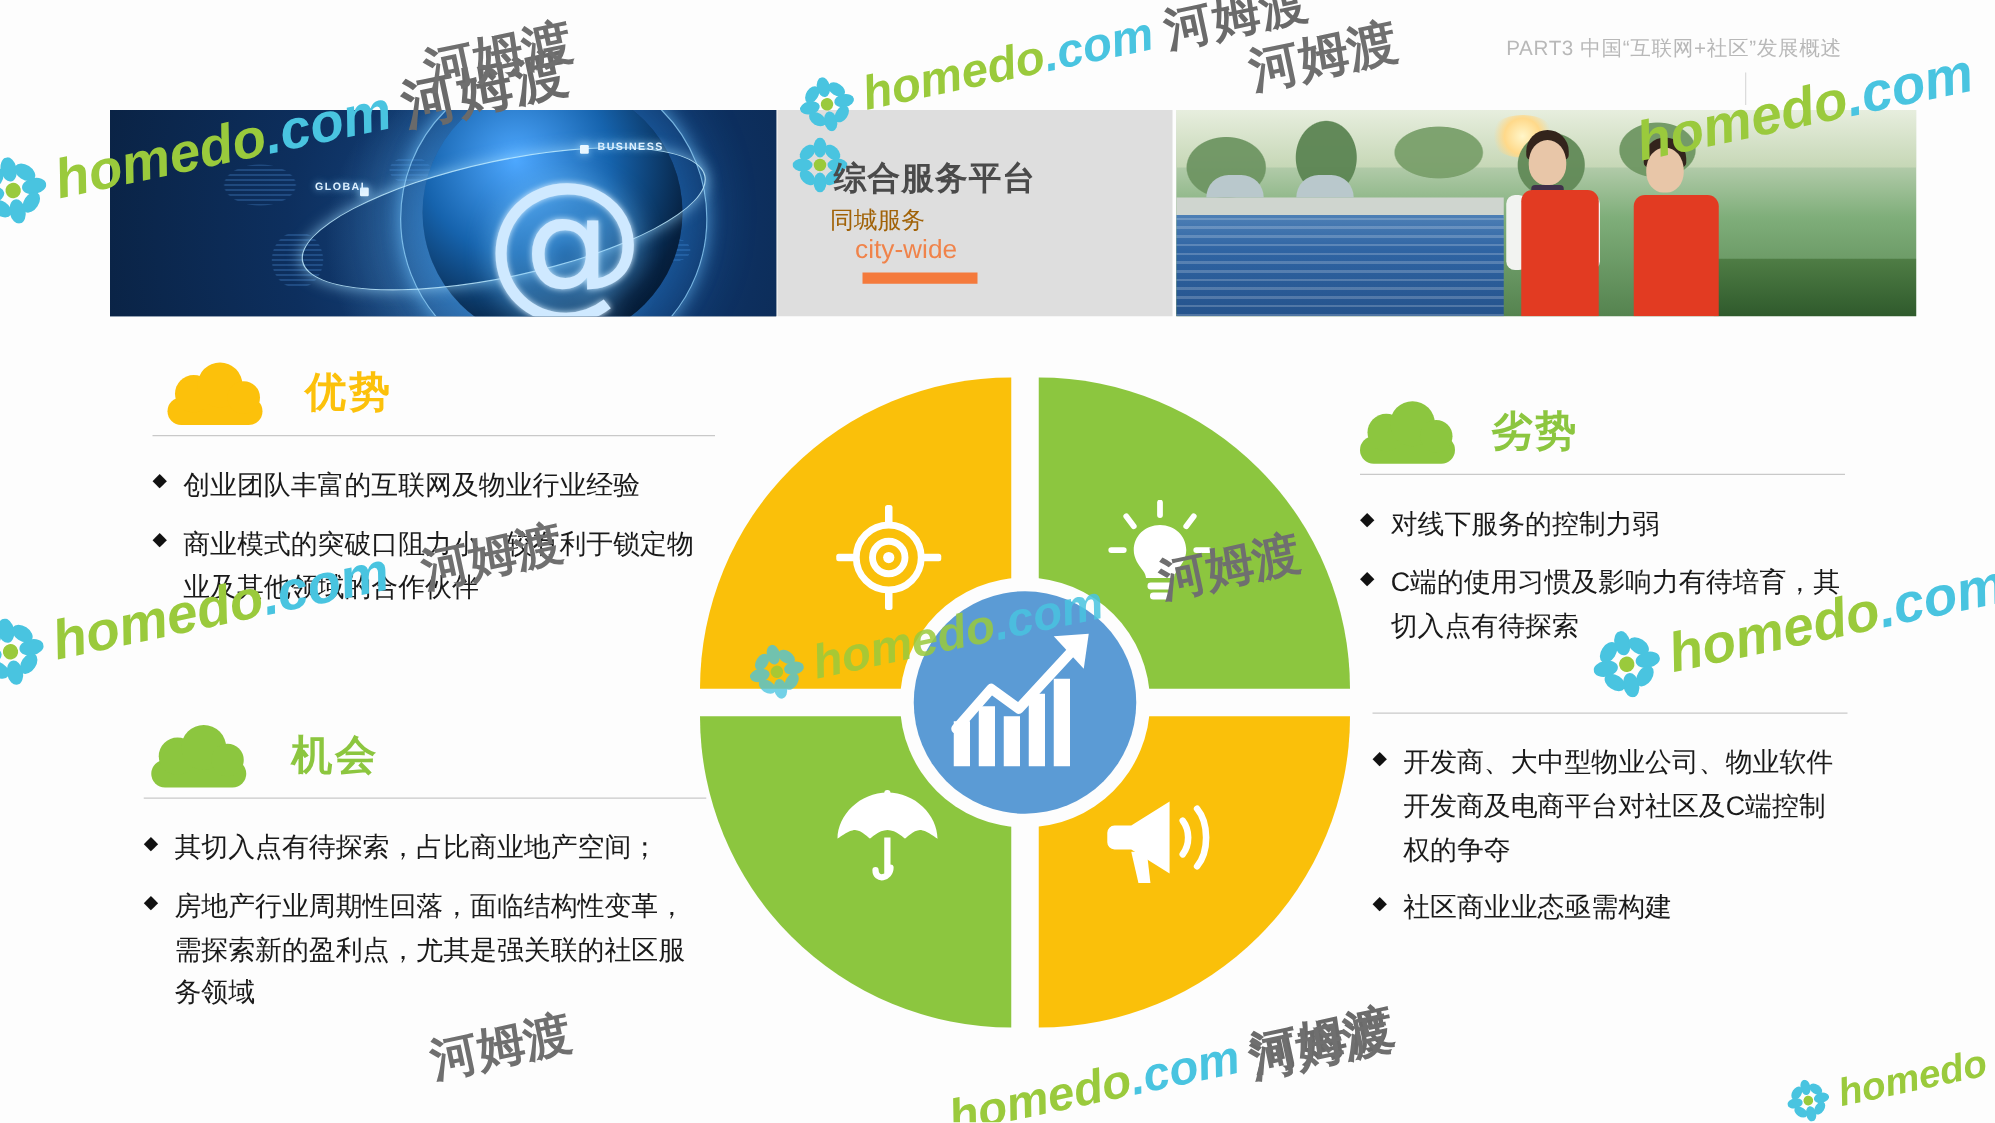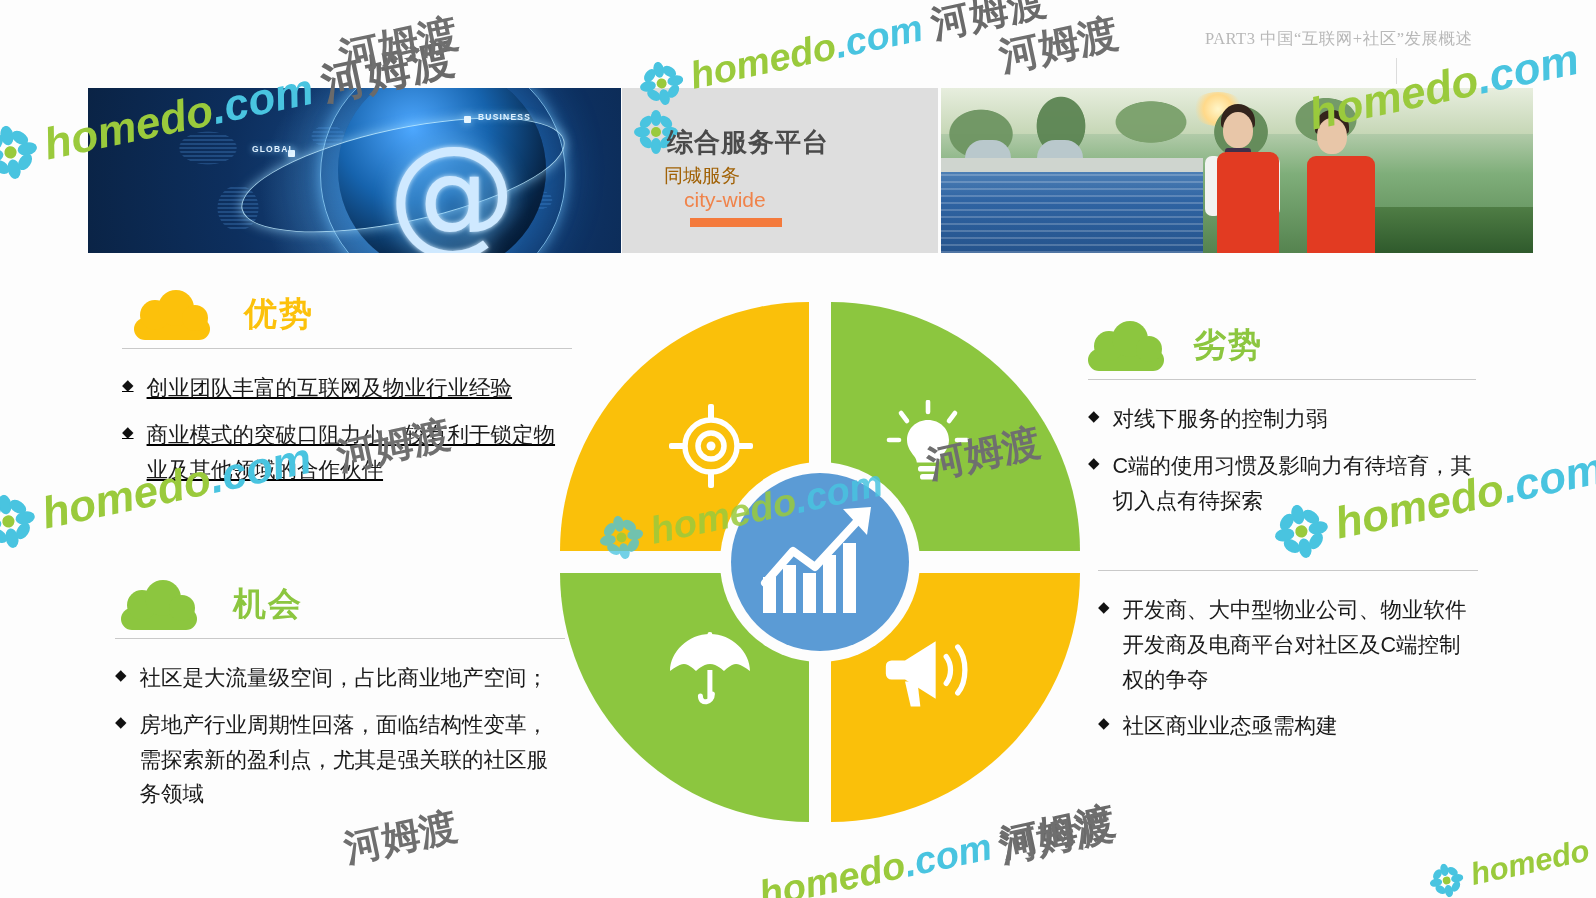--- a/index.html
+++ b/index.html
@@ -14,21 +14,20 @@
     width: 1596px; height: 898px;
     background: #fdfdfd;
     overflow: hidden;
   }
 
   
   .hdr-title {
     position: absolute; left: 1205px; top: 28px;
     font-size: 16.5px; color: #b8b8b8; letter-spacing: .5px;
     white-space: nowrap;
-    font-family: Liberation Serif, serif;
   }
   .hdr-tick {
     position: absolute; left: 1396px; top: 58px;
     width: 1px; height: 26px; background: #dcdcdc;
   }
 
   
   .banner { position: absolute; top: 88px; height: 165px; overflow: hidden; }
 
   
@@ -215,21 +214,21 @@
       <div class="br-sleeve" style="left:58px;top:52px;height:60px;"></div>
       <div class="br-body" style="left:12px;top:48px;height:101px;"></div>
     </div>
     <div class="br-person" style="left:358px;top:22px;">
       <div class="br-hair" style="left:16px;top:0;"></div>
       <div class="br-head" style="left:18px;top:8px;"></div>
       <div class="br-body" style="left:8px;top:46px;height:97px;width:68px;"></div>
     </div>
   </div>
 
-  <div class="swot" style="left:122px;top:292px;width:450px;text-decoration:underline;">
+  <div class="swot" style="left:122px;top:292px;width:450px;">
     <div class="swot-head">
       <div class="cloud" style="left:12px;">
         <div class="base" style="background:#FCC10B;"></div>
         <div class="b1" style="background:#FCC10B;"></div>
         <div class="b2" style="background:#FCC10B;"></div>
         <div class="b3" style="background:#FCC10B;"></div>
       </div>
       <div class="swot-title" style="left:122px;color:#FCC10B;">优势</div>
     </div>
     <div class="rule"></div>
@@ -252,21 +251,21 @@
         <div class="b1" style="background:#8CC63F;"></div>
         <div class="b2" style="background:#8CC63F;"></div>
         <div class="b3" style="background:#8CC63F;"></div>
       </div>
       <div class="swot-title" style="left:118px;color:#8CC63F;">机会</div>
     </div>
     <div class="rule"></div>
     <div class="bullets">
       <div class="bullet">
         <span class="dia">◆</span>
-        <span class="btext">社区是大流量级空间，占比商业地产空间；</span>
+        <span class="btext">其切入点有待探索，占比商业地产空间；</span>
       </div>
       <div class="bullet">
         <span class="dia">◆</span>
         <span class="btext">房地产行业周期性回落，面临结构性变革，需探索新的盈利点，尤其是强关联的社区服务领域</span>
       </div>
     </div>
   </div>
 
   <div class="swot" style="left:1088px;top:292px;width:388px;margin-top:31px;">
     <div class="swot-head">

